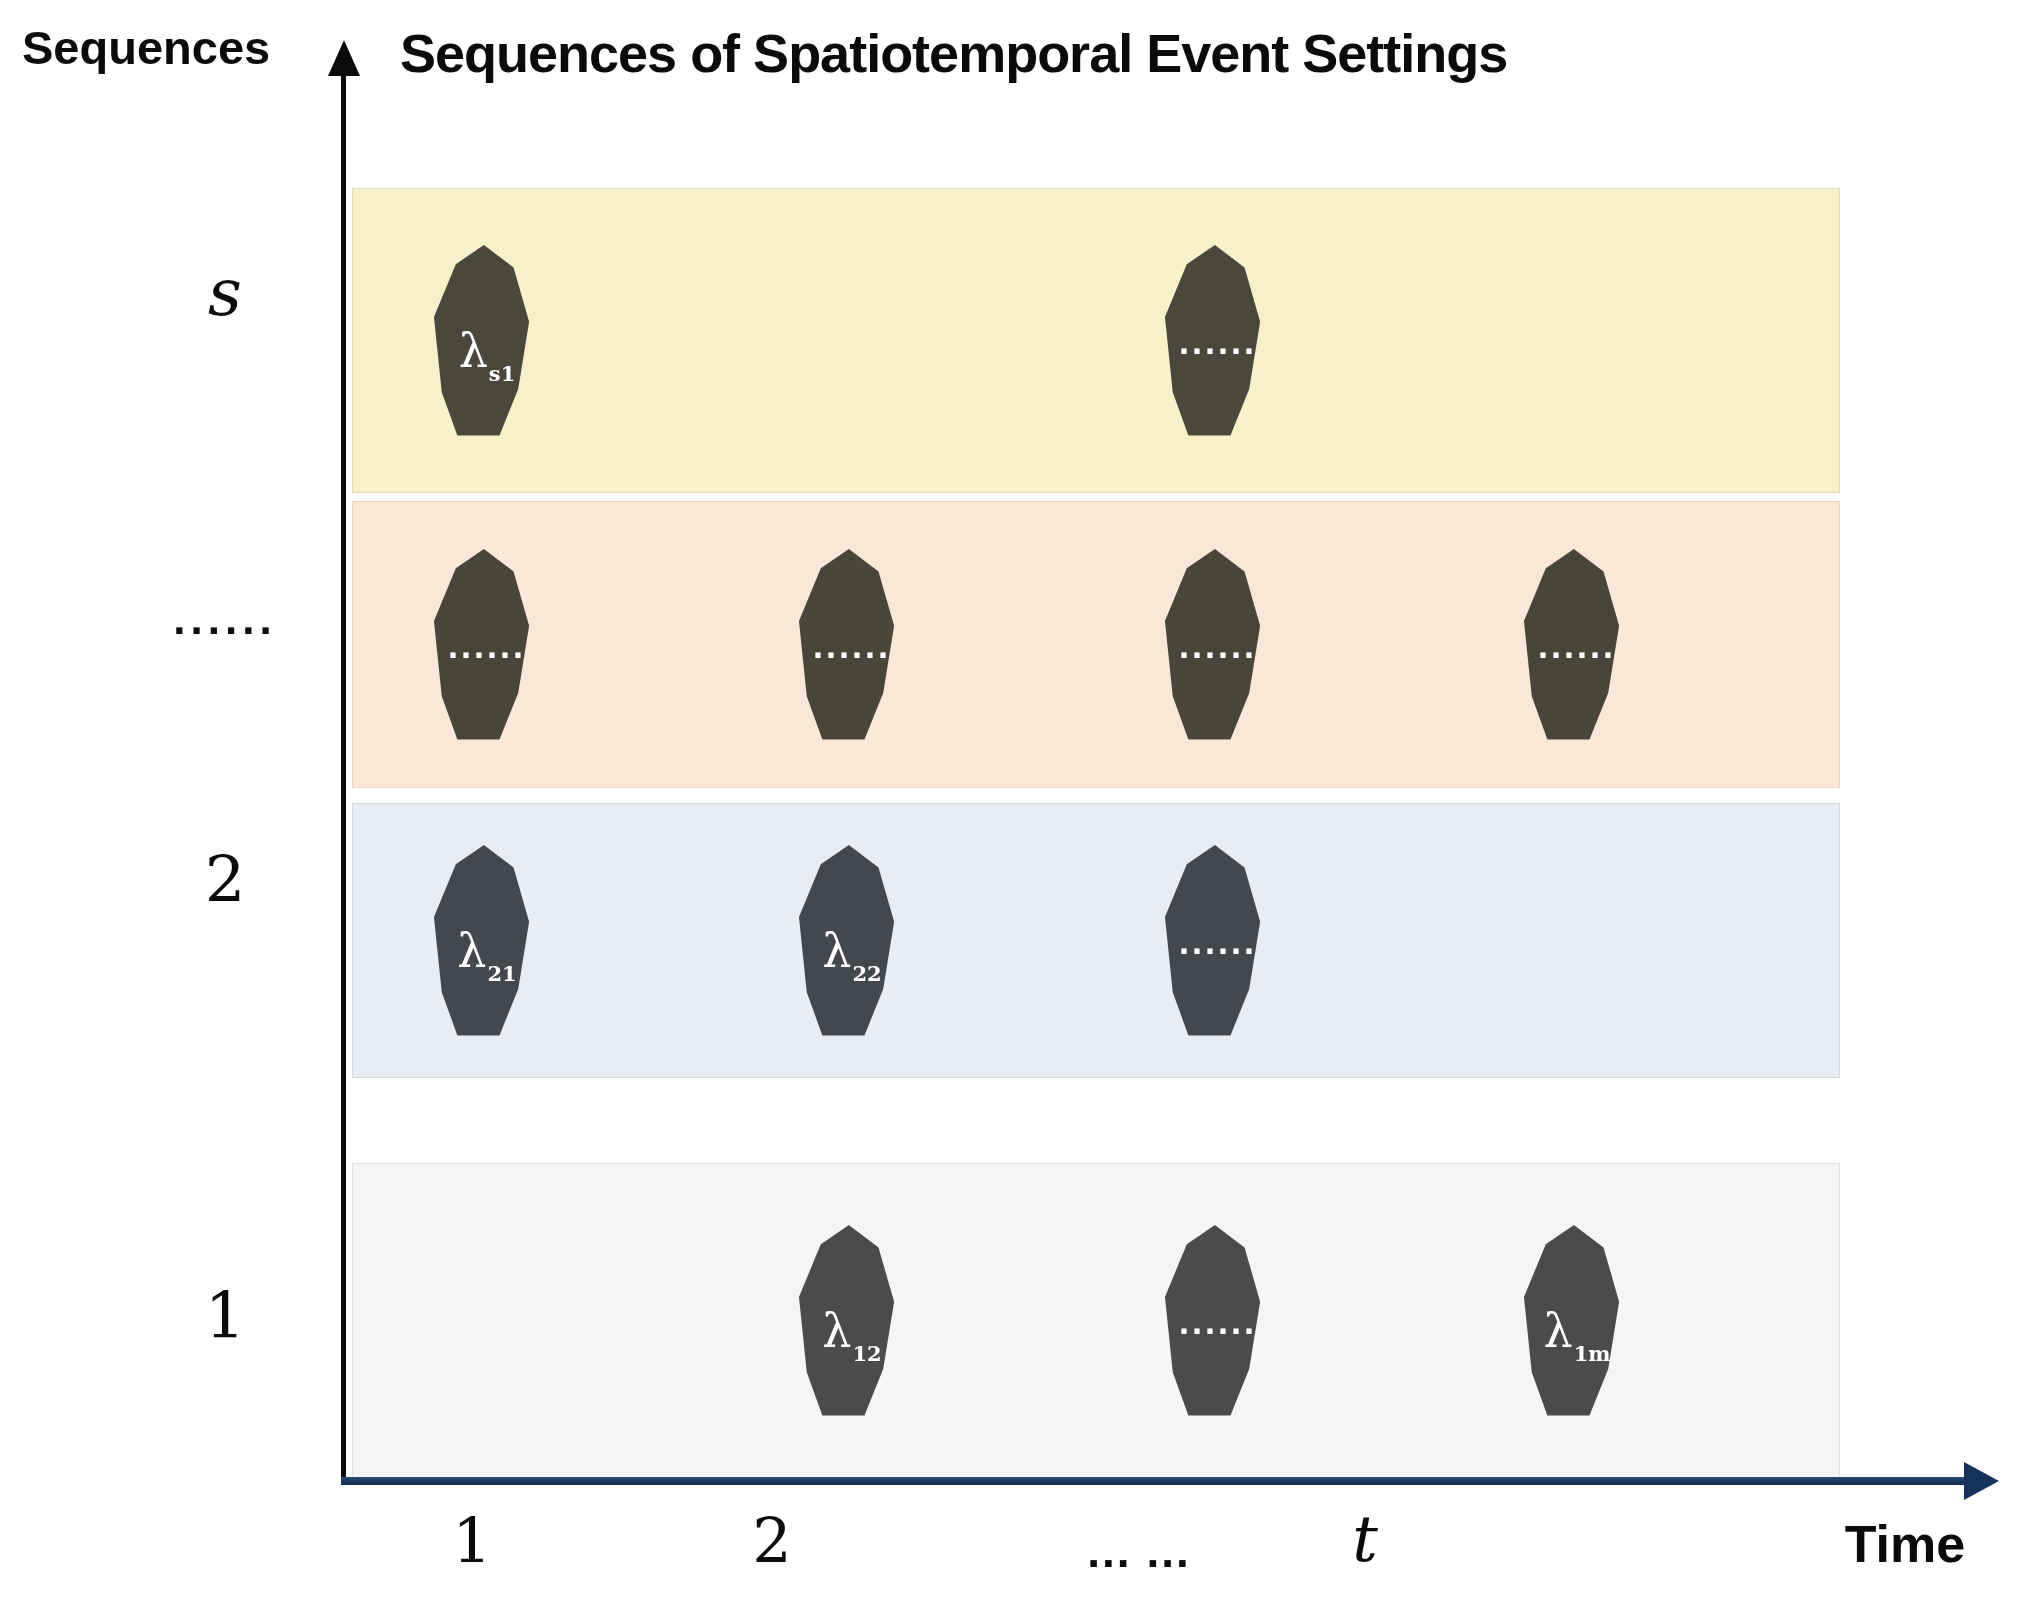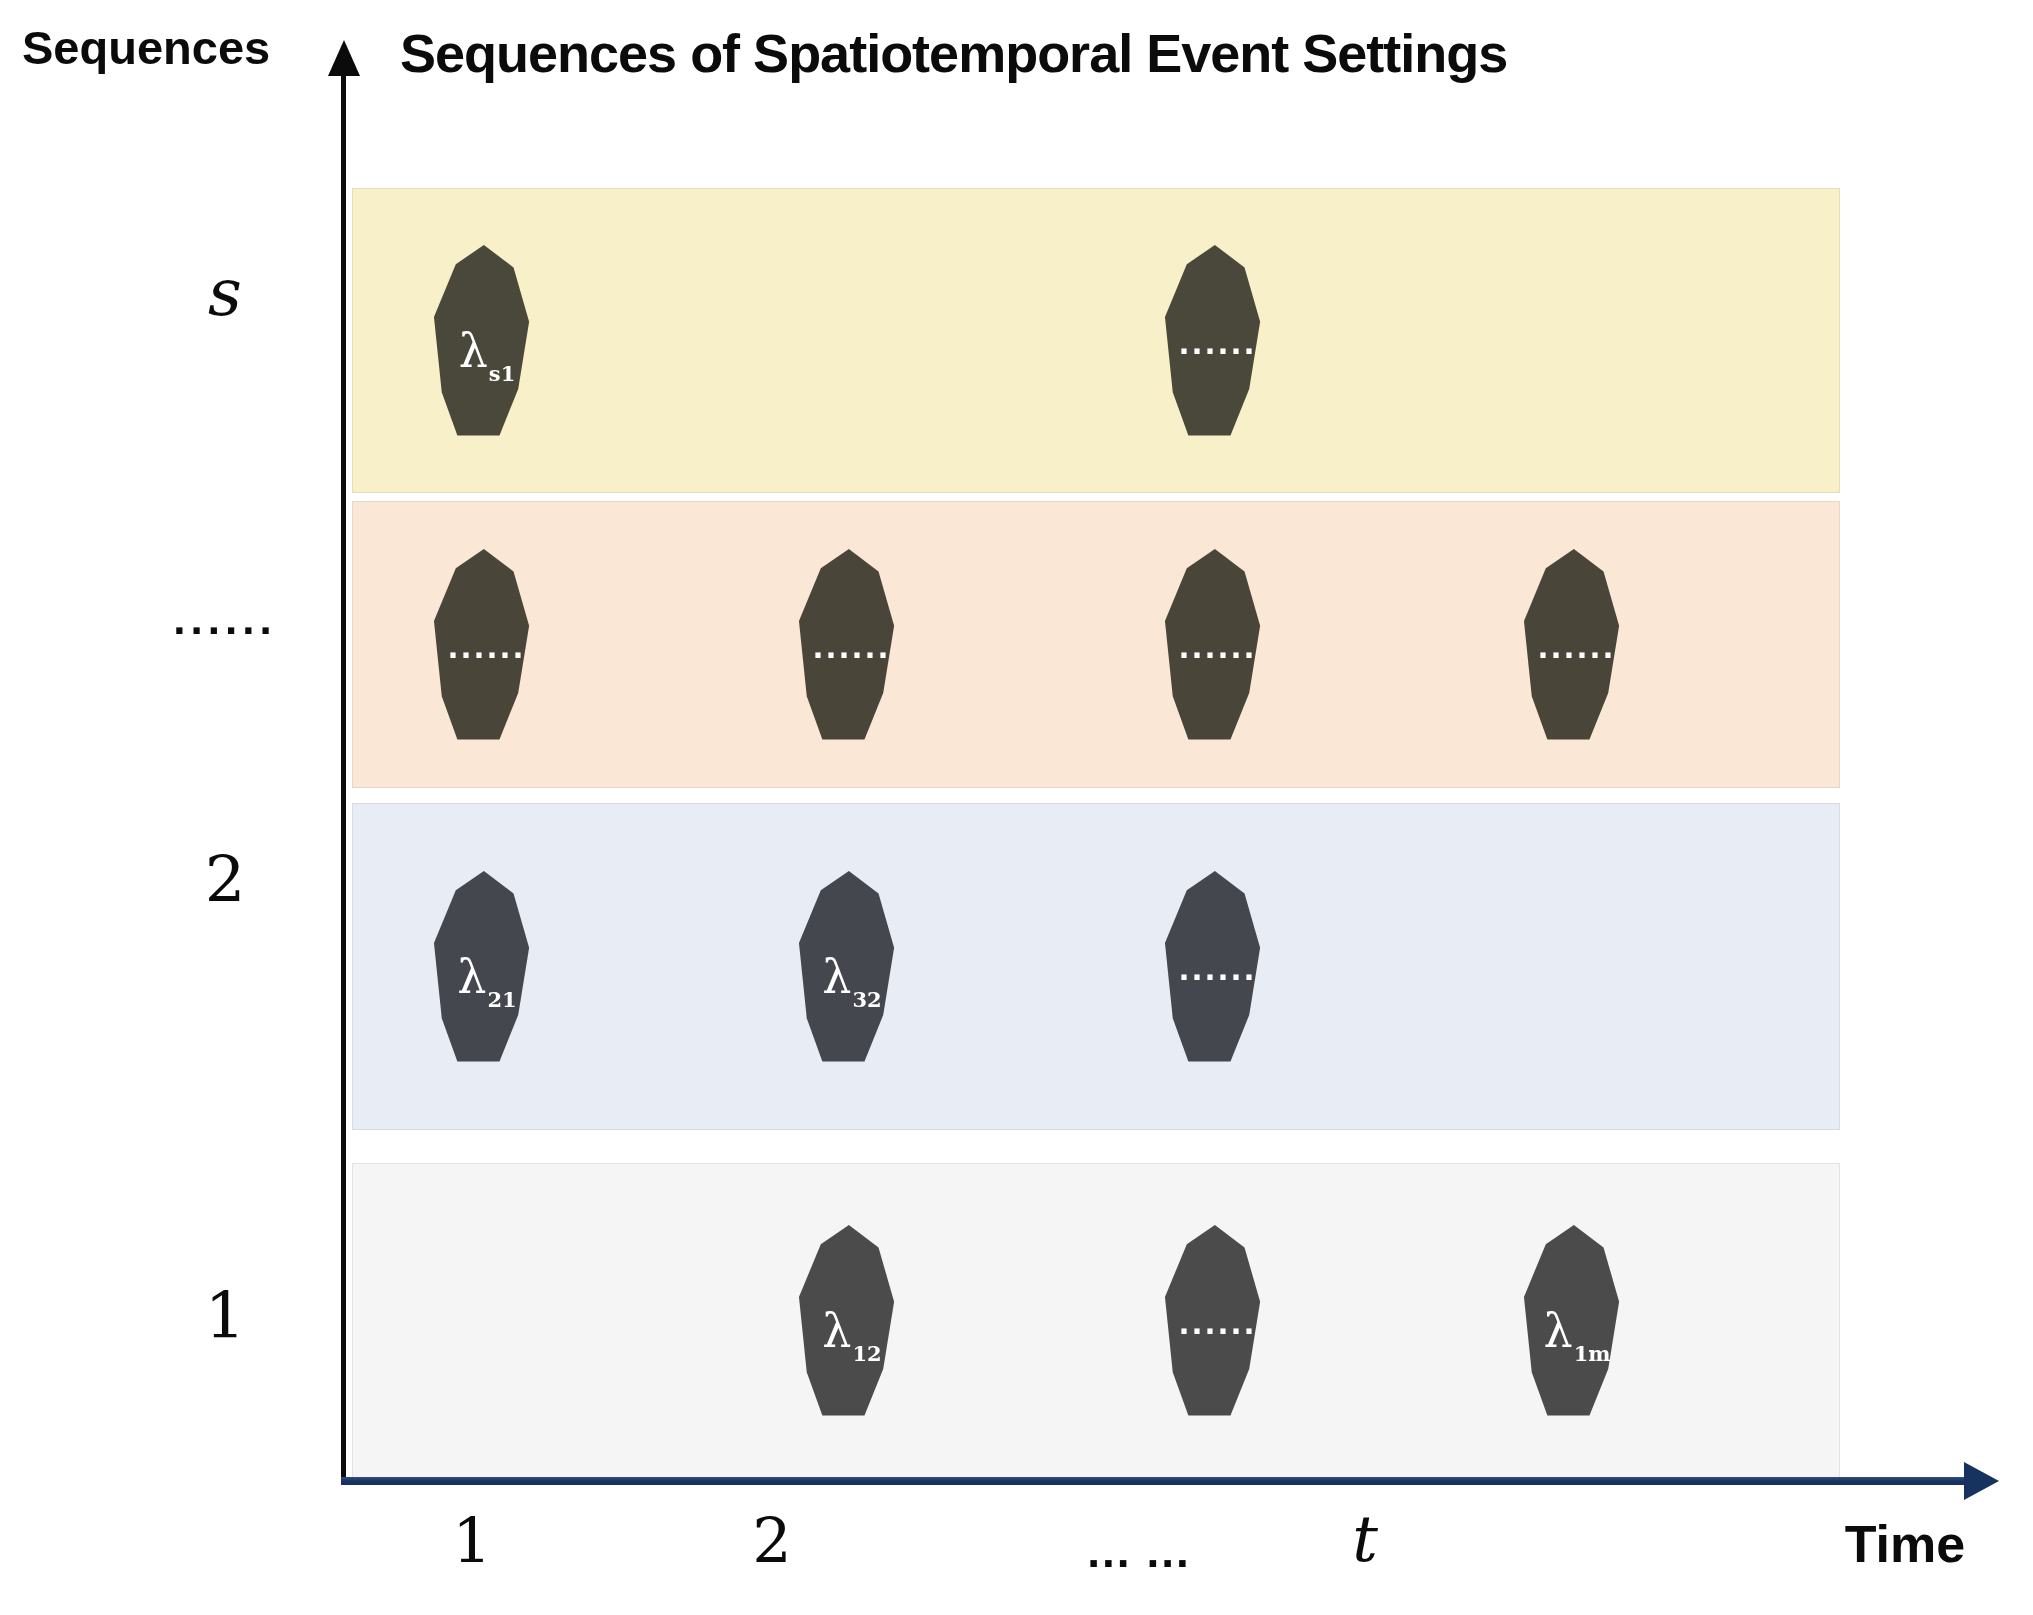--- a/index.html
+++ b/index.html
@@ -15,21 +15,21 @@
   .y-arrow{position:absolute;left:328px;top:40px;width:0;height:0;
     border-left:16px solid transparent;border-right:16px solid transparent;border-bottom:36px solid #0b0b0b;}
   .x-axis{position:absolute;left:341px;top:1477px;width:1632px;height:8px;
     background:linear-gradient(180deg,#2e4f82 0%,#16325e 55%,#16325e 100%);}
   .x-arrow{position:absolute;left:1964px;top:1462px;width:0;height:0;
     border-top:19px solid transparent;border-bottom:19px solid transparent;border-left:35px solid #16325e;}
   
   .band{position:absolute;left:352px;width:1488px;box-sizing:border-box;border:1px solid rgba(110,100,70,0.12);}
   .band-s{top:188px;height:305px;}
   .band-d{top:501px;height:287px;}
-  .band-2{top:803px;height:327px;}
+  .band-2{top:803px;height:275px;}
   .band-1{top:1163px;height:315px;}
   
   .row-label{position:absolute;left:100px;width:250px;text-align:center;}
   .rl-s{top:254px;font-family:"DejaVu Serif",serif;font-style:italic;font-size:66px;}
   .rl-d{top:594px;font-size:44px;font-weight:700;letter-spacing:5px;}
   .rl-2{top:843px;font-family:"DejaVu Serif",serif;font-size:64px;}
   .rl-1{top:1279px;font-family:"DejaVu Serif",serif;font-size:64px;}
   
   .cell{position:absolute;width:156px;height:192px;top:50%;transform:translateY(-50%);}
   .c1{left:56px}.c2{left:421px}.c3{left:787px}.c4{left:1146px}
@@ -108,21 +108,21 @@
     <div class="cell c1">
       <svg viewBox="0 0 100 120" preserveAspectRatio="none">
           <polygon points="48,0 67,14 77,48 70,90 58,119 31,119 21,92 16,45 30,12" style="fill: rgb(69, 71, 78);"></polygon>
         </svg>
       <div class="cell-label"><span>λ</span><span class="sub">21</span></div>
     </div>
     <div class="cell c2">
       <svg viewBox="0 0 100 120" preserveAspectRatio="none">
           <polygon points="48,0 67,14 77,48 70,90 58,119 31,119 21,92 16,45 30,12" style="fill: rgb(69, 71, 78);"></polygon>
         </svg>
-      <div class="cell-label"><span>λ</span><span class="sub">32</span></div>
+      <div class="cell-label"><span>λ</span><span class="sub">22</span></div>
     </div>
     <div class="cell c3">
       <svg viewBox="0 0 100 120" preserveAspectRatio="none">
           <polygon points="48,0 67,14 77,48 70,90 58,119 31,119 21,92 16,45 30,12" style="fill: rgb(69, 71, 78);"></polygon>
         </svg>
       <div class="cell-dots">......</div>
     </div>
   </div>
 
   <div class="band band-1" style="background-color: rgb(245, 245, 245);">

